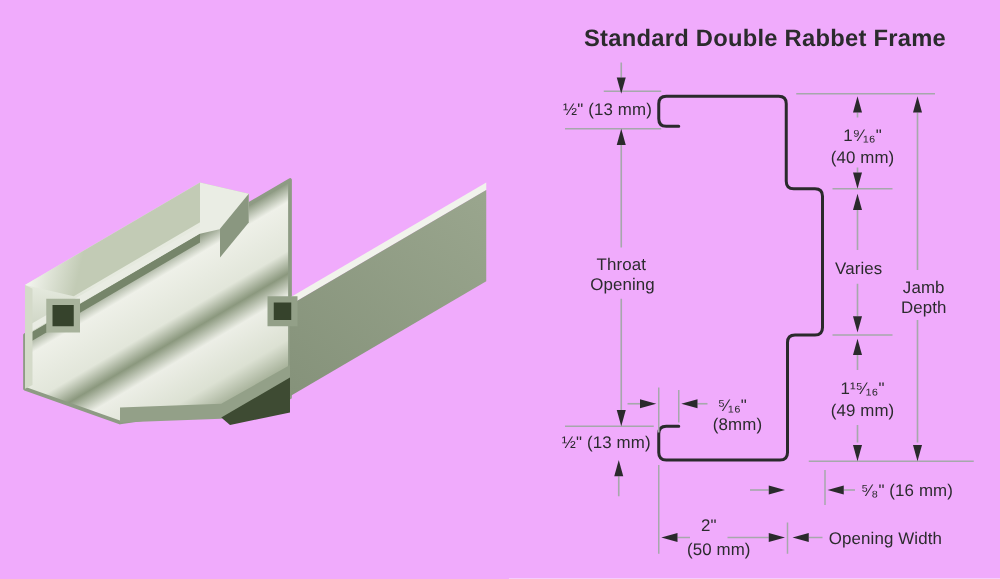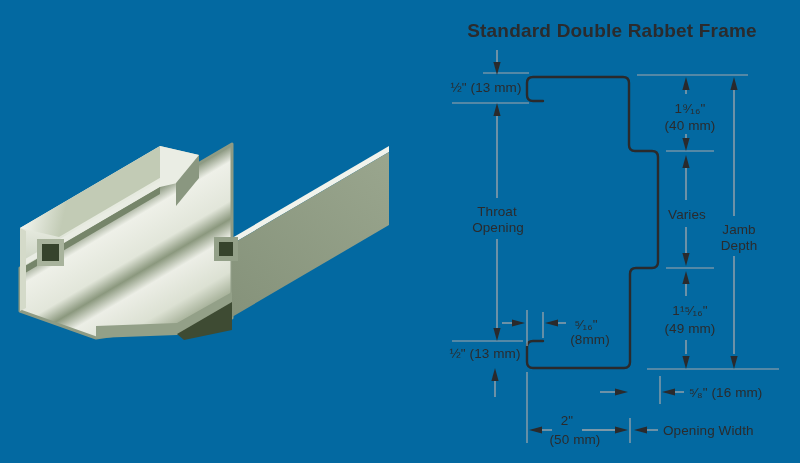--- a/index.html
+++ b/index.html
@@ -1,16 +1,16 @@
 <!DOCTYPE html>
 <html><head>
 <meta charset="utf-8">
 <style>
   html,body{margin:0;padding:0;background:#ffffff;}
-  #canvas{position:relative;width:800px;height:463px;background:#0369a1;overflow:hidden;
+  #canvas{position:relative;width:800px;height:463px;background:#f0abfc;overflow:hidden;
           font-family:"Liberation Sans", sans-serif;}
   svg{display:block;}
   text{font-family:"Liberation Sans", sans-serif;fill:#2b2b2d;}
   .dimtext{font-size:13.5px;letter-spacing:0.1px;}
   .title{font-size:19px;font-weight:bold;letter-spacing:0.2px;}
   .dimline{stroke:#a6a8ab;stroke-width:1.3;fill:none;}
   .extline{stroke:#a6a8ab;stroke-width:1.2;fill:none;}
   .profile{stroke:#2a2a2c;stroke-width:2.4;fill:none;stroke-linecap:round;stroke-linejoin:round;}
   .ah{fill:#2a2a2c;}
 </style>

